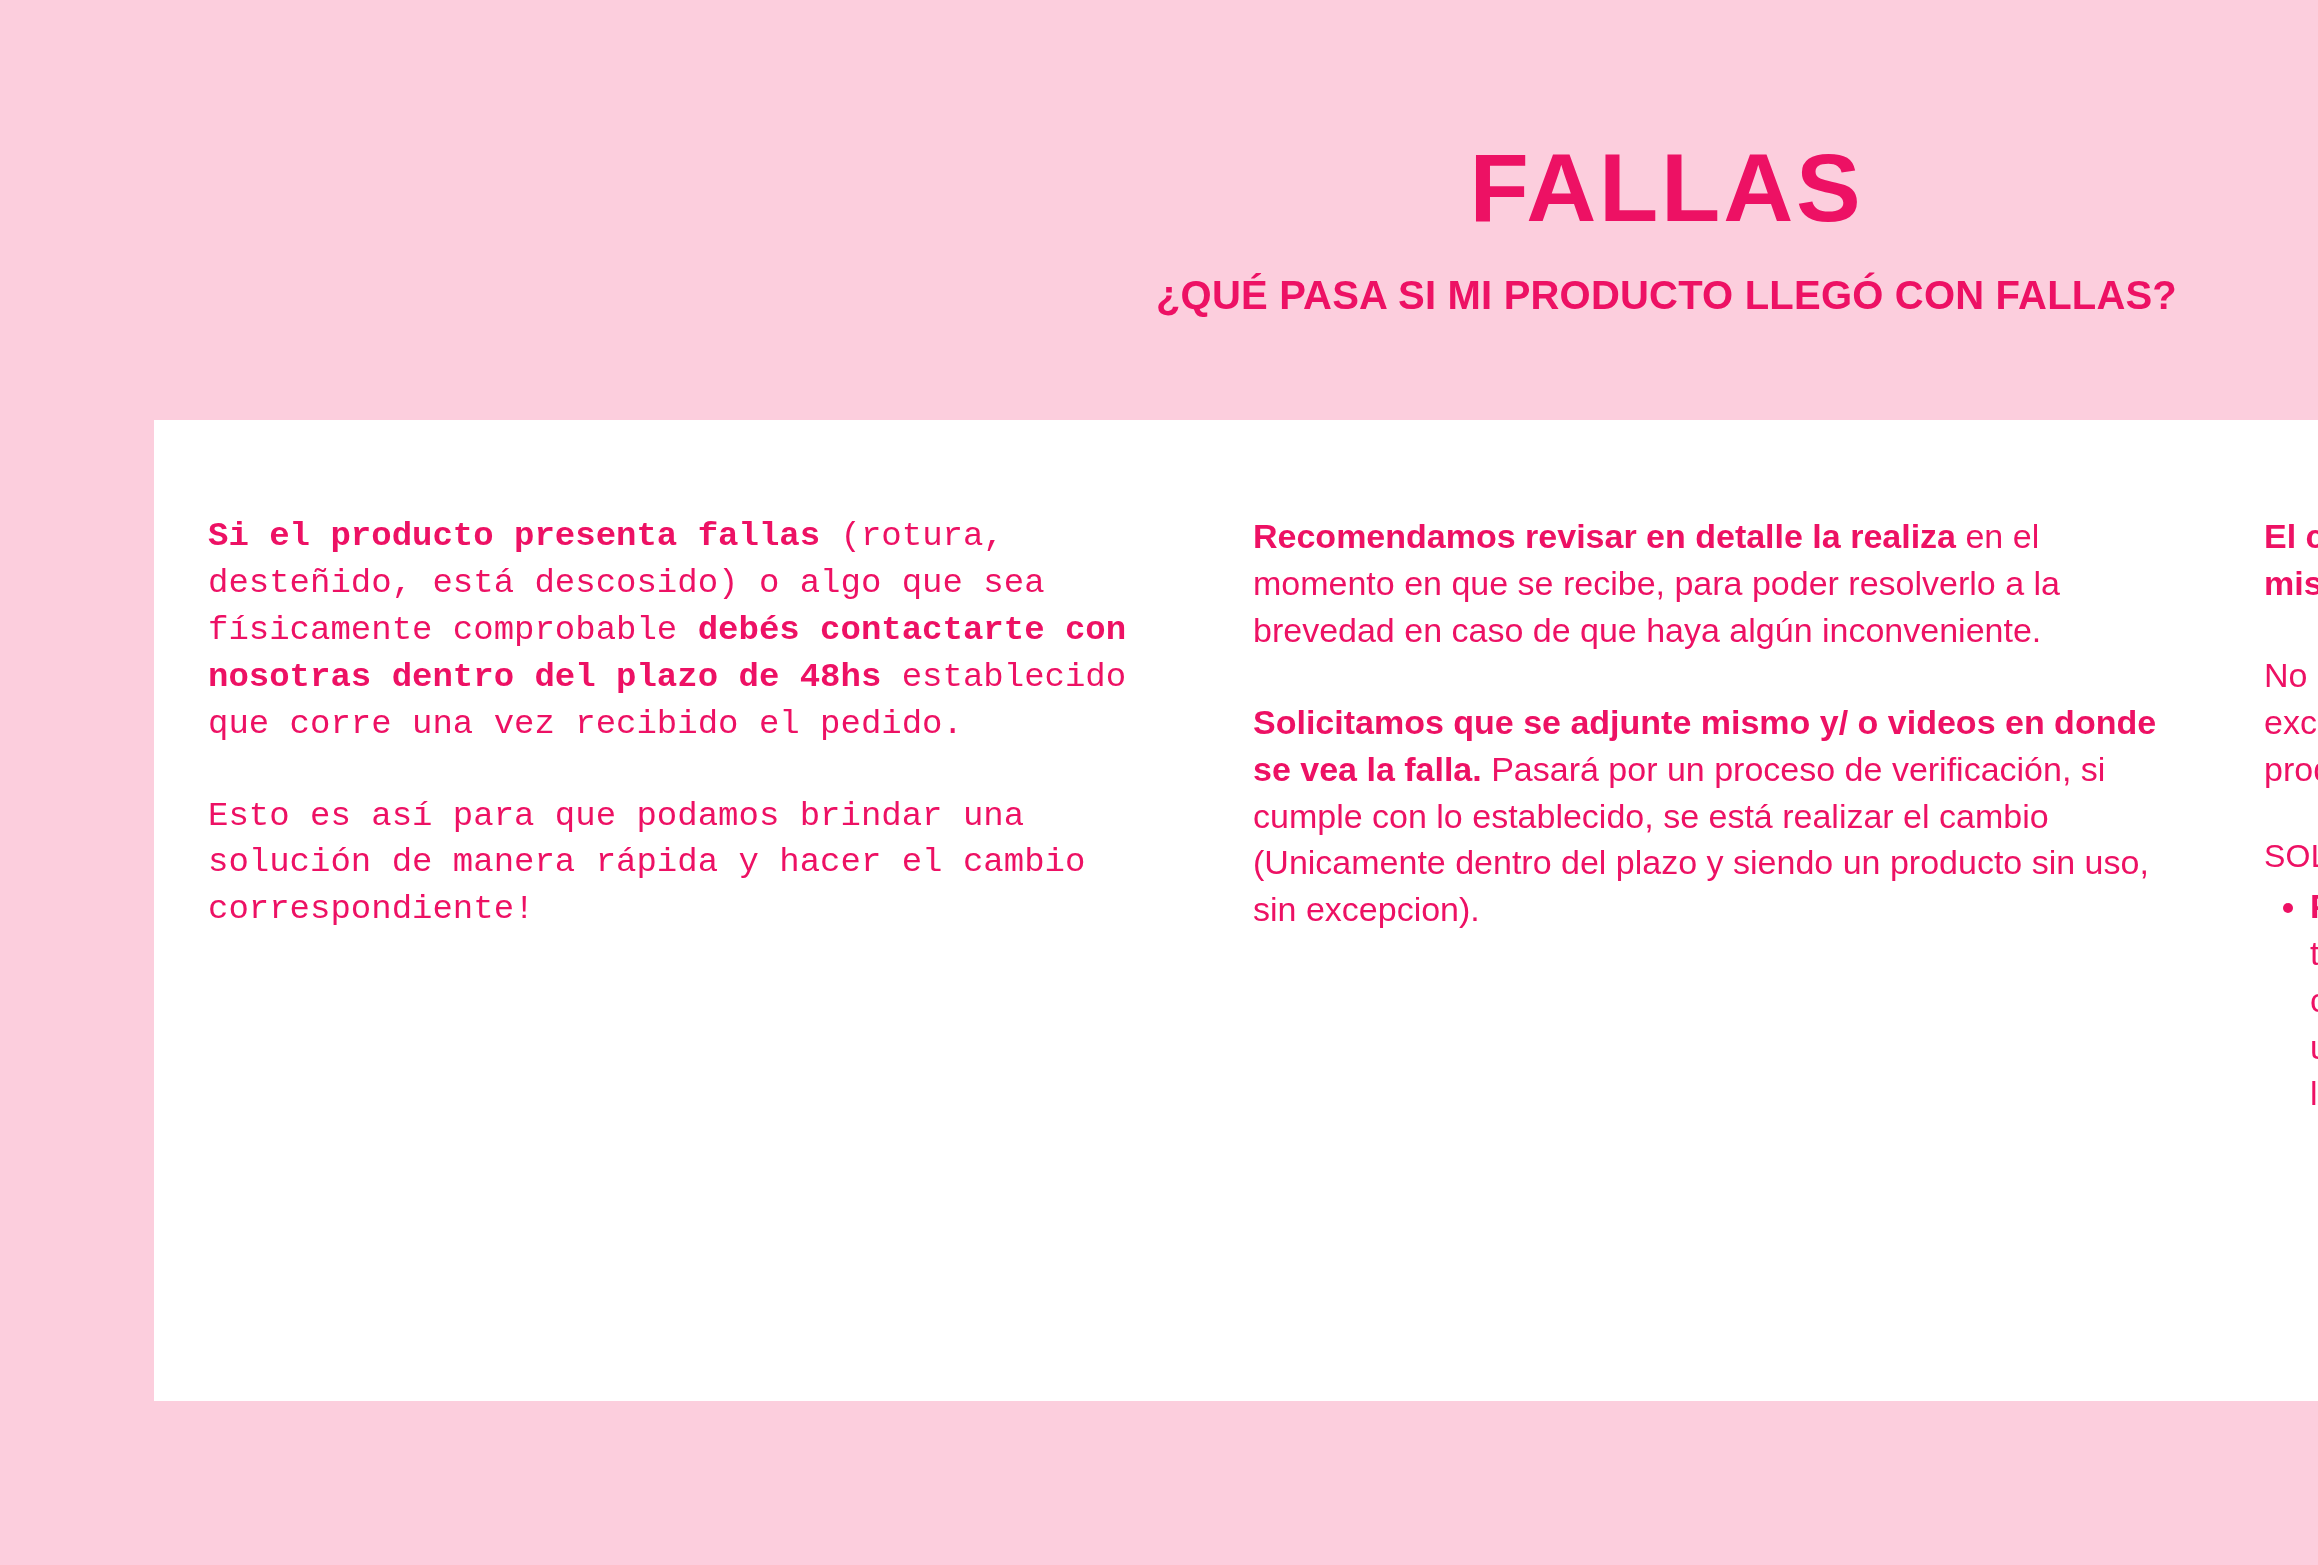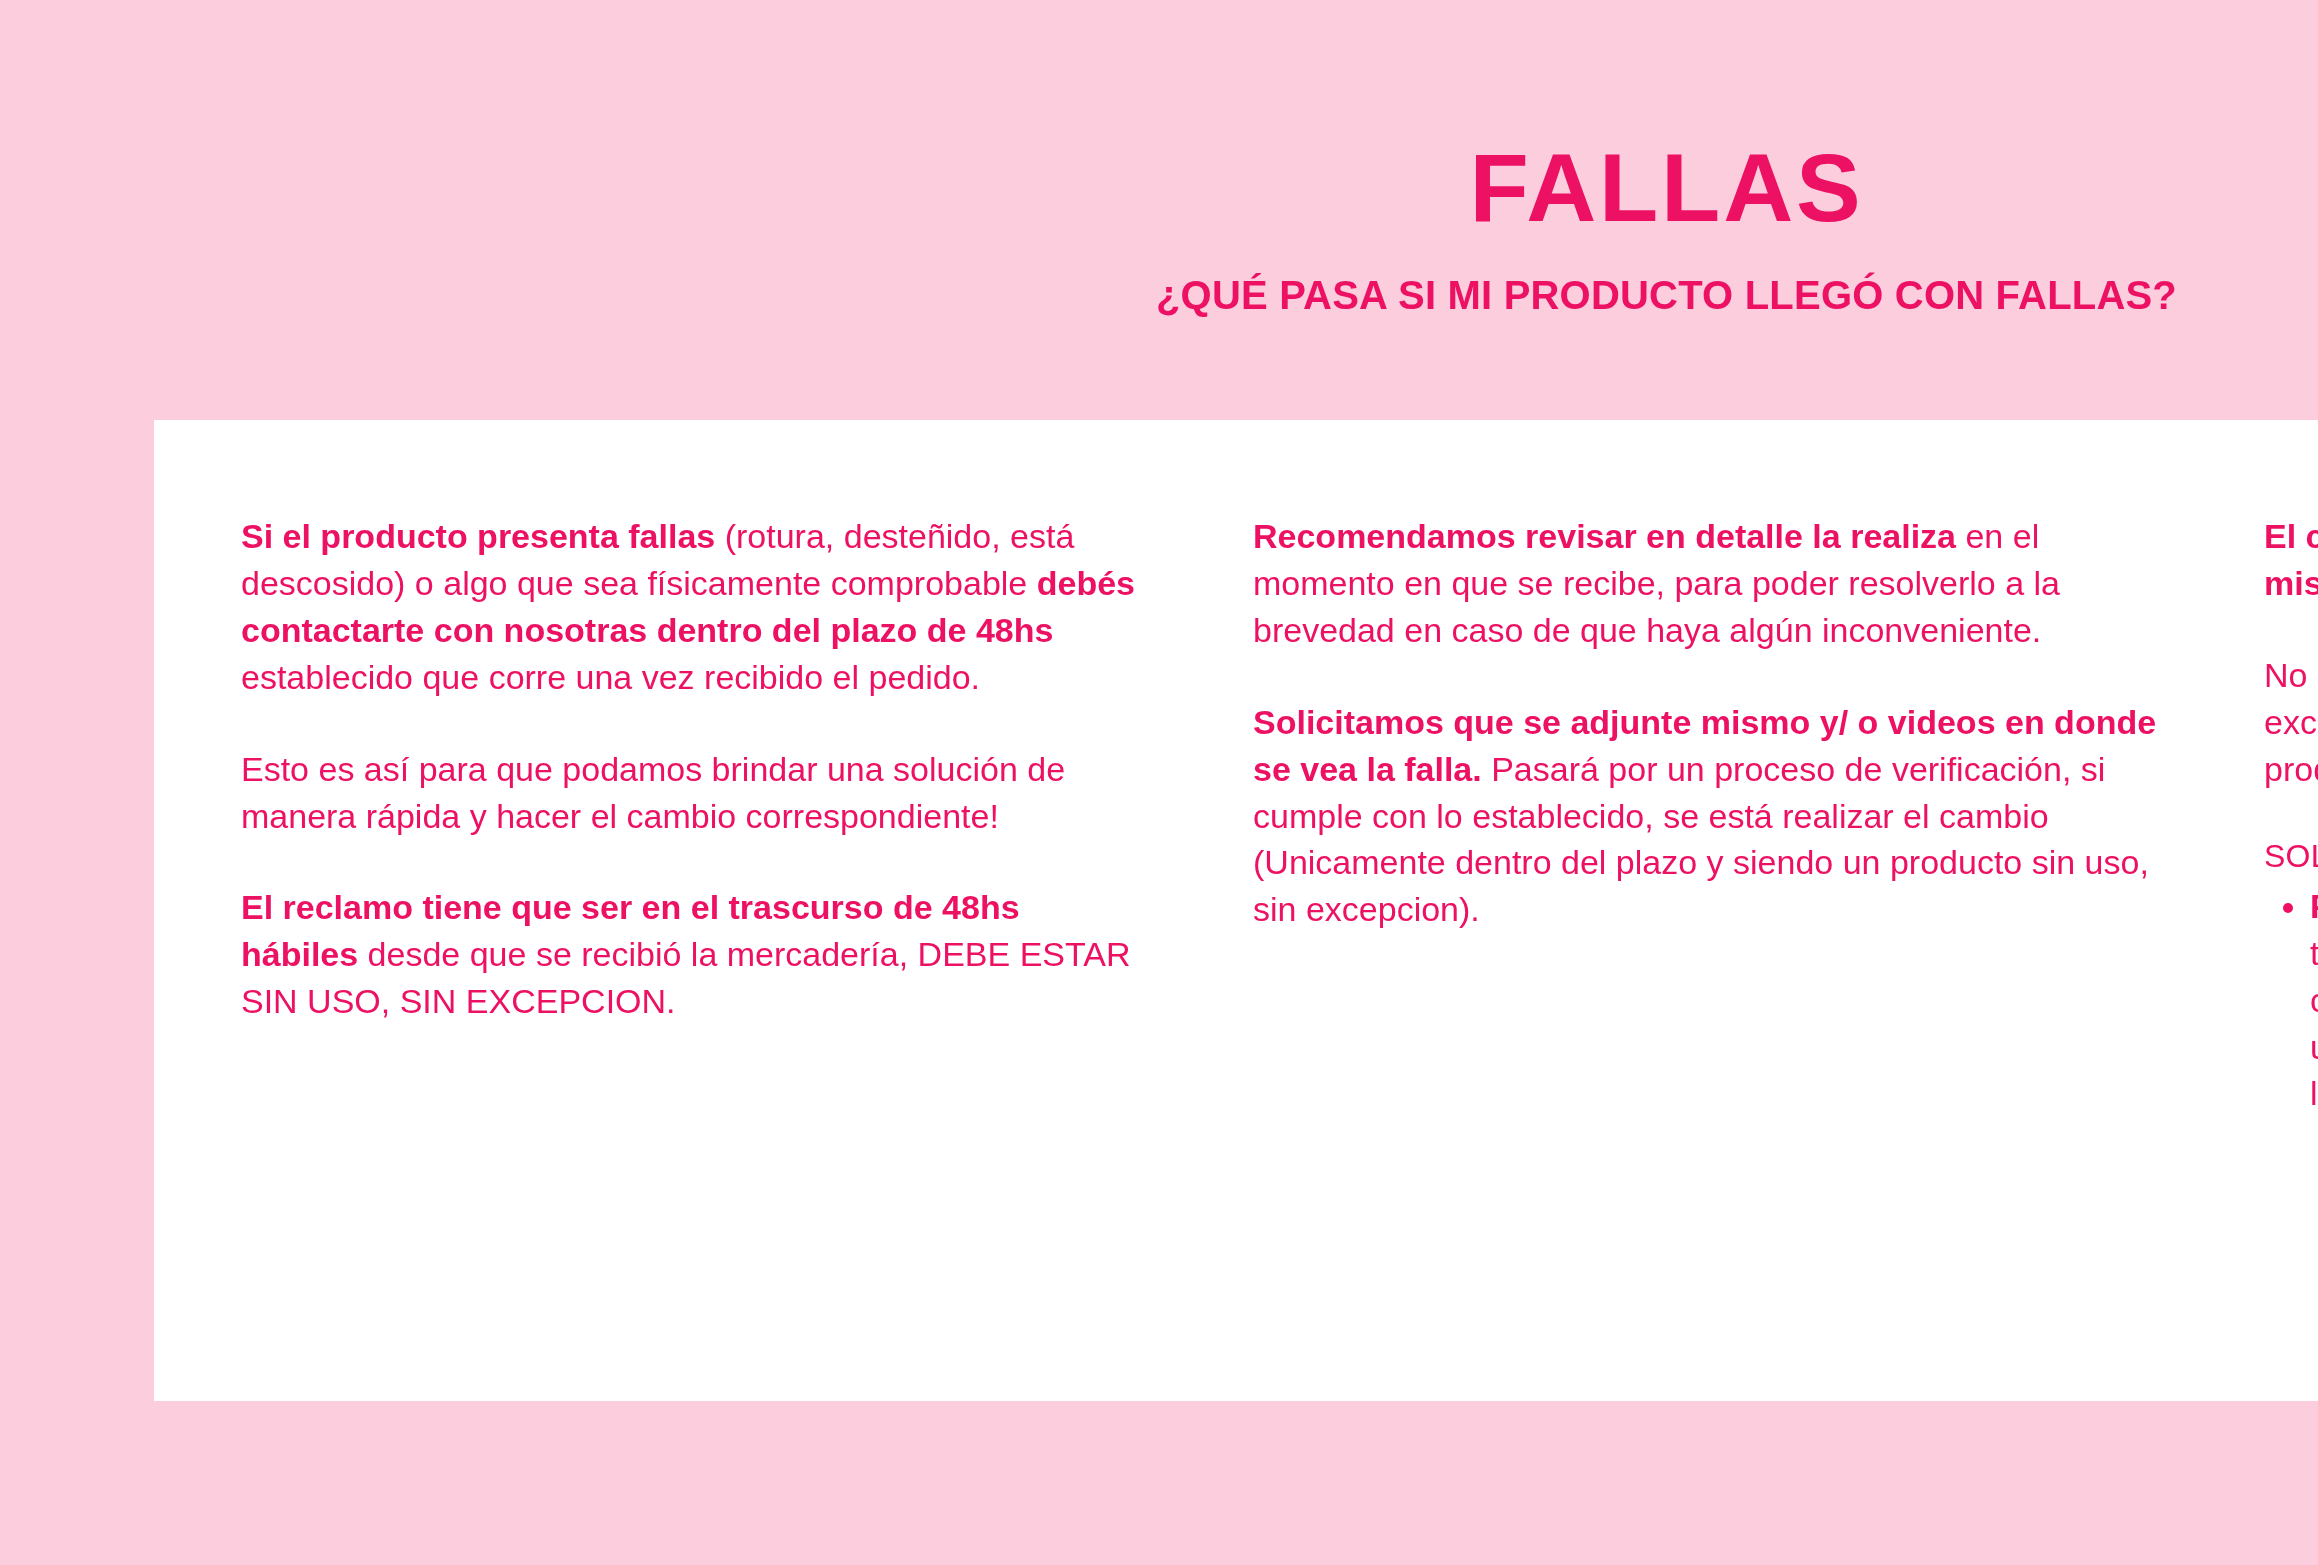--- a/index.html
+++ b/index.html
@@ -48,21 +48,21 @@
   }
   .columns {
     display: flex;
     padding: 93px 0 0 0;
     box-sizing: border-box;
     height: 100%;
   }
   .col {
     box-sizing: border-box;
   }
-  .col-1 { width: 1057px; padding-left: 87px; padding-right: 65px; }
+  .col-1 { width: 1057px; padding-left: 54px; padding-right: 65px; font-family: Liberation Mono, monospace; }
   .col-2 { width: 1011px; padding-left: 42px; padding-right: 56px; }
   .col-3 { width: 957px; padding-left: 42px; padding-right: 51px; }
 
   p.block {
     margin: 0 0 45px 0;
     font-size: 34px;
     line-height: 1.38;
     color: #ED1164;
     font-weight: 400;
   }
@@ -103,23 +103,20 @@
   <div class="card">
     <div class="columns">
 
       <div class="col col-1">
         <p class="block">
           <span class="b">Si el producto presenta fallas</span><span> (rotura, desteñido, está descosido) o algo que sea físicamente comprobable </span><span class="b">debés contactarte con nosotras dentro del plazo de 48hs</span><span> establecido que corre una vez recibido el pedido.</span>
         </p>
         <p class="block">
           <span>Esto es así para que podamos brindar una solución de manera rápida y hacer el cambio correspondiente!</span>
         </p>
-        <p class="block">
-          <span class="b">El reclamo tiene que ser en el trascurso de 48hs hábiles</span><span> desde que se recibió la mercadería, DEBE ESTAR SIN USO, SIN EXCEPCION.</span>
-        </p>
       </div>
 
       <div class="col col-2">
         <p class="block">
           <span class="b">Recomendamos revisar en detalle la realiza</span><span> en el momento en que se recibe, para poder resolverlo a la brevedad en caso de que haya algún inconveniente.</span>
         </p>
         <p class="block">
           <span class="b">Solicitamos que se adjunte mismo y/ o videos en donde se vea la falla.</span><span> Pasará por un proceso de verificación, si cumple con lo establecido, se está realizar el cambio (Unicamente dentro del plazo y siendo un producto sin uso, sin excepcion).</span>
         </p>
       </div>

